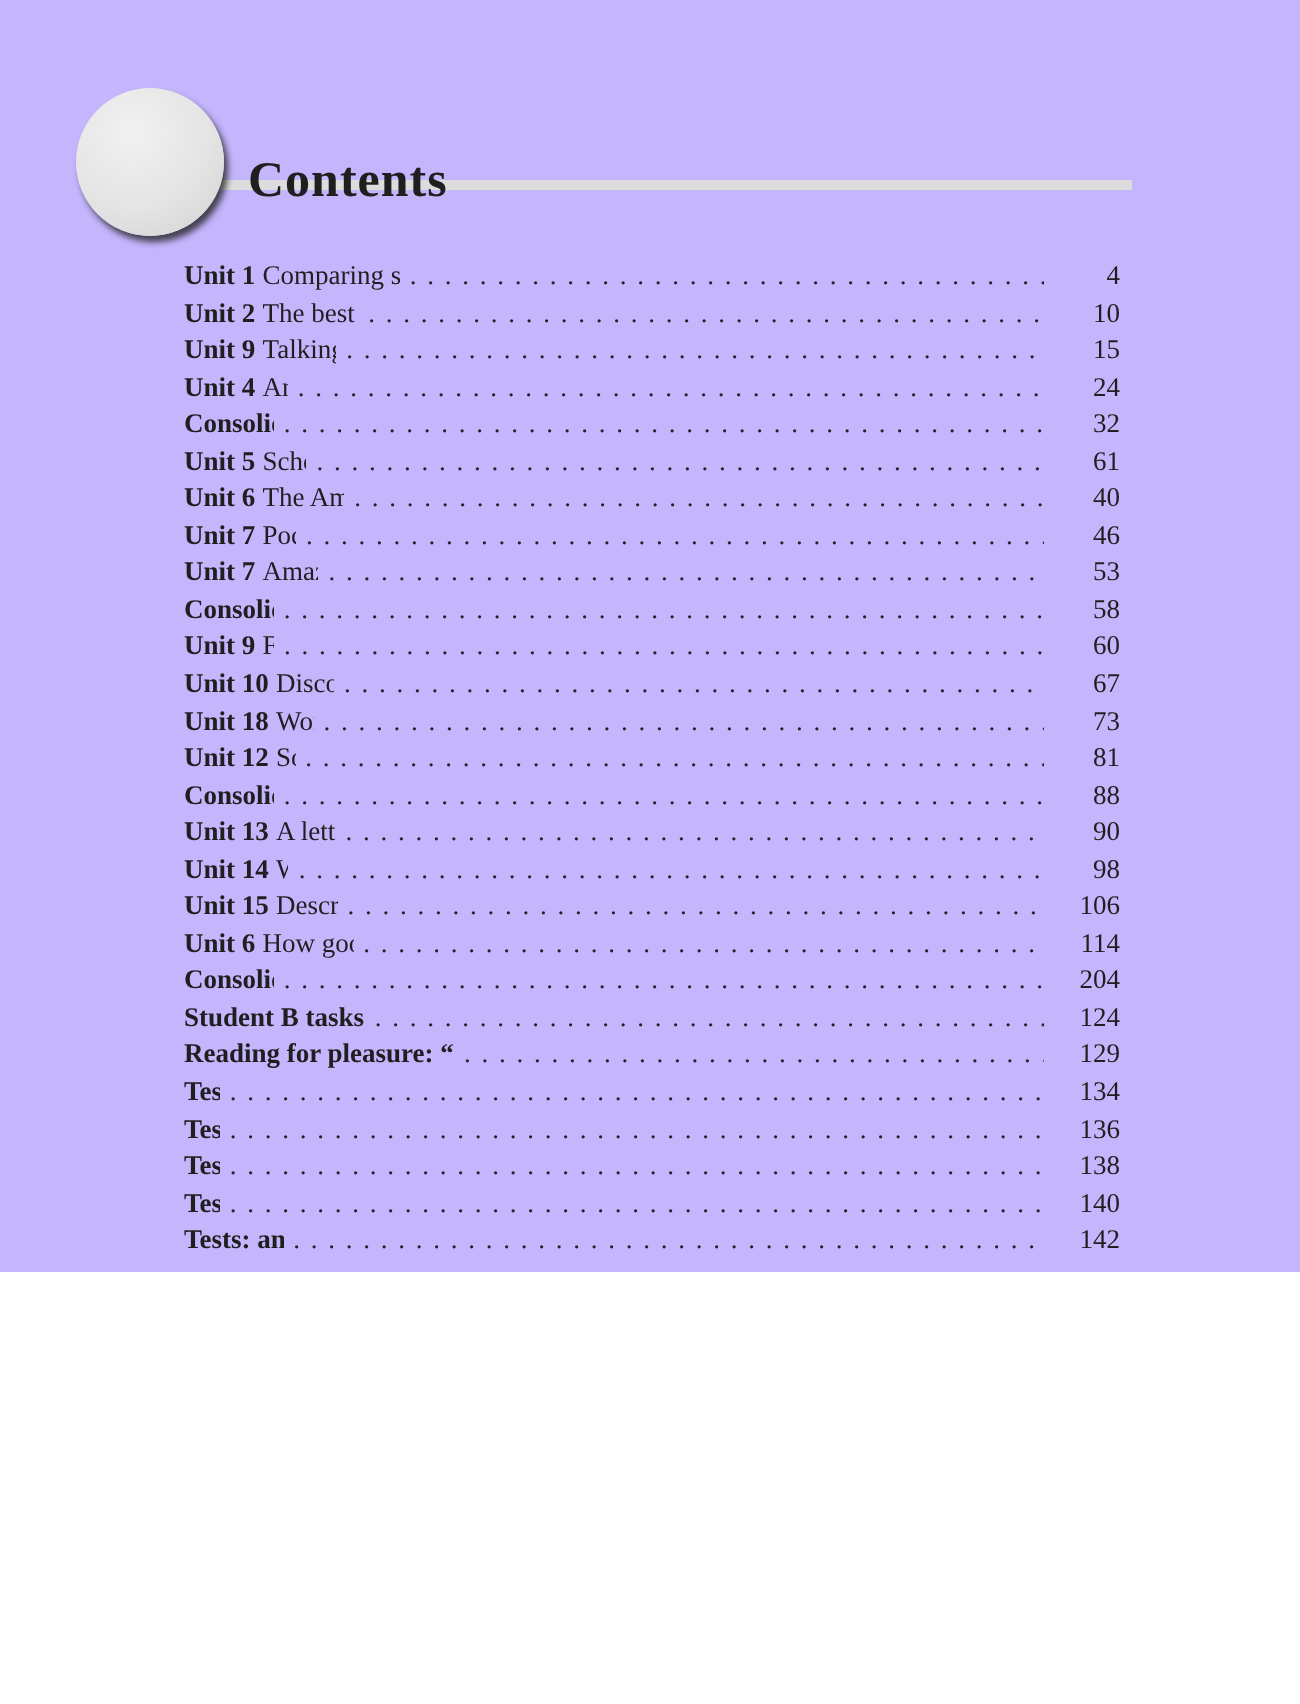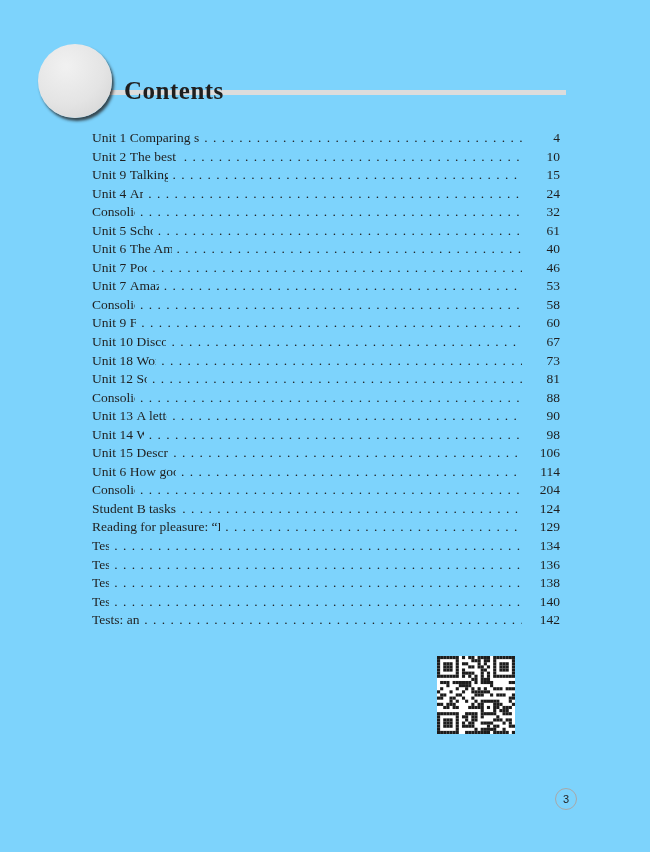--- a/index.html
+++ b/index.html
@@ -1,17 +1,17 @@
 <!DOCTYPE html>
 <html><head>
 <meta charset="utf-8">
 <style>
   html,body{margin:0;padding:0;background:#fff;}
   .sheet{
-    position:relative;width:650px;height:852px;background:#7dd3fc;overflow:hidden;
+    position:relative;width:650px;height:636px;background:#c4b5fd;overflow:hidden;
     font-family:"Liberation Serif","DejaVu Serif",serif;color:#1f1f1f;
   }
   
   .ball{
     position:absolute;left:38px;top:44px;width:74px;height:74px;border-radius:50%;
     background:radial-gradient(circle at 38% 30%, #f1f1f1 0%, #e4e4e4 55%, #d7d7d7 85%);
     box-shadow:2px 3px 3px rgba(35,35,35,0.8);
     z-index:2;
   }
   .rule{
@@ -21,21 +21,21 @@
     position:absolute;left:124px;top:60px;font-size:25px;font-weight:bold;
     letter-spacing:0.5px;z-index:3;line-height:1.1;
   }
   
   .toc{
     position:absolute;left:92px;top:129px;width:468px;
     font-size:13.5px;line-height:18.55px;
   }
   .toc-row{display:flex;align-items:baseline;height:18.55px;white-space:nowrap;}
   .toc-title{flex:0 1 auto;overflow:hidden;}
-  .toc-title b{font-weight:normal;text-align:center;}
+  .toc-title b{font-weight:bold;text-align:center;}
   .toc-title .rest{margin-left:0.27em;}
   .dots{flex:1 1 auto;overflow:hidden;min-width:8px;margin-left:5px;margin-right:6px;color:#222;}
   .dots::after{
     content:". . . . . . . . . . . . . . . . . . . . . . . . . . . . . . . . . . . . . . . . . . . . . . . . . . . . . . . . . . . . . . . . . . . . . . . . . . . . . . . . . . . . . . . .";
     letter-spacing:1px;
   }
   .num{flex:0 0 auto;min-width:32px;text-align:right;}
   
   .audio{
     position:absolute;left:340px;top:647px;width:272px;text-align:center;

